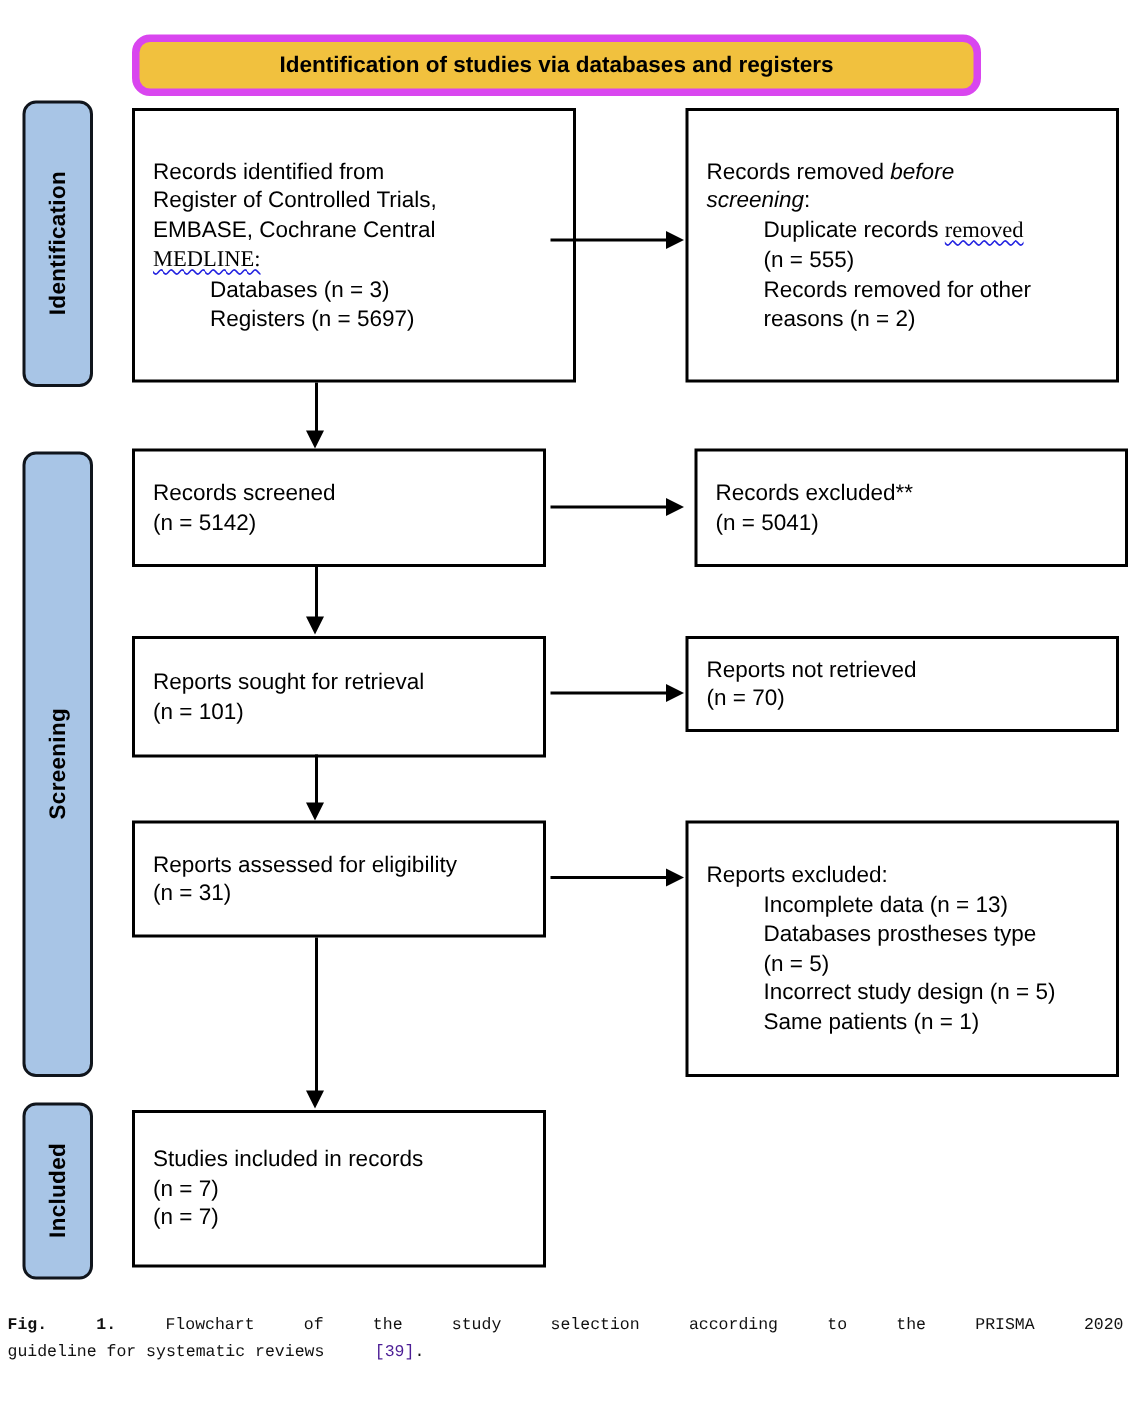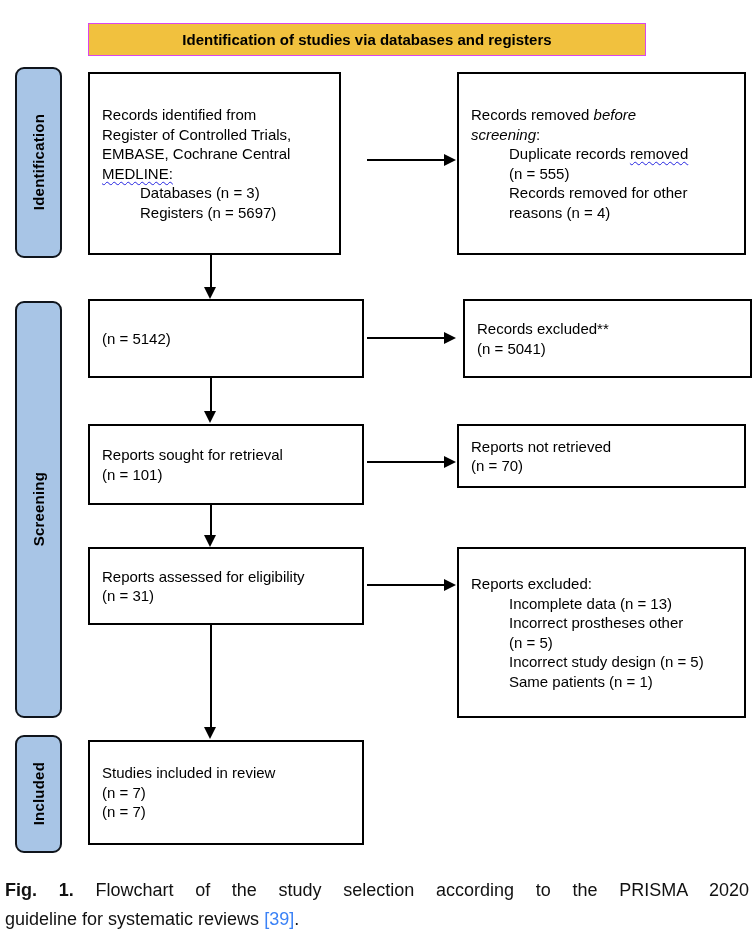--- a/index.html
+++ b/index.html
@@ -3,21 +3,21 @@
 <meta charset="utf-8">
 <style>
   html,body{margin:0;padding:0;background:#fff;}
   .canvas{
     position:relative;width:754px;height:942px;background:#fff;
     font-family:"Liberation Sans",sans-serif;color:#000;overflow:hidden;
   }
   
   .banner{
     position:absolute;left:88px;top:23px;width:556px;height:31px;
-    background:#f1c13e;border:1px solid #d946ef;border-radius:0;
+    background:#f1c13e;border:5px solid #d946ef;border-radius:12px;
     display:flex;align-items:center;justify-content:center;
     font-weight:bold;font-size:15px;
   }
   
   .ribbon{
     position:absolute;left:15px;width:47px;background:#a8c5e6;
     border:2px solid #10151c;border-radius:9px;
     display:flex;align-items:center;justify-content:center;box-sizing:border-box;
   }
   .ribbon span{
@@ -29,79 +29,81 @@
     position:absolute;background:#fff;border:2px solid #000;box-sizing:border-box;
     display:flex;flex-direction:column;justify-content:center;
     padding:6px 8px 6px 12px;font-size:15px;line-height:1.3;
   }
   .indent{padding-left:38px;}
   .it{font-style:italic;}
   .wavy{
     text-decoration:underline;text-decoration-style:wavy;
     text-decoration-color:#2323e0;text-decoration-thickness:1px;
     text-underline-offset:2px;
+    font-family:Liberation Serif, serif;
   }
   
   .harrow{position:absolute;height:2px;background:#000;}
   .harrow::after{
     content:"";position:absolute;right:-11px;top:-5px;width:0;height:0;
     border-left:12px solid #000;border-top:6px solid transparent;border-bottom:6px solid transparent;
   }
   .varrow{position:absolute;width:2px;background:#000;}
   .varrow::after{
     content:"";position:absolute;left:-6px;bottom:-11px;width:0;height:0;
     border-top:12px solid #000;border-left:6px solid transparent;border-right:6px solid transparent;
   }
   
   .caption{
     position:absolute;left:5px;top:876px;width:744px;
-    font-family:Liberation Sans, sans-serif;font-size:18px;line-height:1.62;color:#111;
+    font-family:Liberation Mono, monospace;font-size:11px;line-height:1.62;color:#111;
   }
   .caption .jline{text-align:justify;text-align-last:justify;}
   .caption b{font-weight:bold;}
-  .cite{color:#3b82f6;text-decoration:none;cursor:pointer;}
+  .cite{color:#4c1d95;text-decoration:none;cursor:pointer;margin-left:27px;}
 </style>
 </head>
 <body>
 
 <div class="canvas">
 
   <div class="banner">
     <span>Identification of studies via databases and registers</span>
   </div>
 
   <div class="ribbon" style="top:67px;height:191px;">
     <span>Identification</span>
   </div>
   <div class="ribbon" style="top:301px;height:417px;">
     <span>Screening</span>
   </div>
   <div class="ribbon" style="top:735px;height:118px;">
     <span>Included</span>
   </div>
 
-  <div class="fbox" style="left:88px;top:72px;width:253px;height:183px;">
+  <div class="fbox" style="left:88px;top:72px;width:296px;height:183px;">
     <div>Records identified from</div>
     <div>Register of Controlled Trials,</div>
     <div>EMBASE, Cochrane Central</div>
     <div><span class="wavy">MEDLINE:</span></div>
     <div class="indent">Databases (n = 3)</div>
     <div class="indent">Registers (n = 5697)</div>
   </div>
 
   <div class="fbox" style="left:457px;top:72px;width:289px;height:183px;">
     <div><span>Records removed </span><span class="it">before</span></div>
     <div><span class="it">screening</span><span>:</span></div>
     <div class="indent"><span>Duplicate records </span><span class="wavy">removed</span></div>
     <div class="indent">(n = 555)</div>
     <div class="indent">Records removed for other</div>
-    <div class="indent">reasons (n = 4)</div>
+    <div class="indent">reasons (n = 2)</div>
   </div>
 
   <div class="fbox" style="left:88px;top:299px;width:276px;height:79px;">
+    <div>Records screened</div>
     <div>(n = 5142)</div>
   </div>
   <div class="fbox" style="left:463px;top:299px;width:289px;height:79px;">
     <div>Records excluded**</div>
     <div>(n = 5041)</div>
   </div>
 
   <div class="fbox" style="left:88px;top:424px;width:276px;height:81px;justify-content:center;">
     <div>Reports sought for retrieval</div>
     <div>(n = 101)</div>
@@ -111,28 +113,28 @@
     <div>(n = 70)</div>
   </div>
 
   <div class="fbox" style="left:88px;top:547px;width:276px;height:78px;">
     <div>Reports assessed for eligibility</div>
     <div>(n = 31)</div>
   </div>
   <div class="fbox" style="left:457px;top:547px;width:289px;height:171px;">
     <div>Reports excluded:</div>
     <div class="indent">Incomplete data (n = 13)</div>
-    <div class="indent">Incorrect prostheses other</div>
+    <div class="indent">Databases prostheses type</div>
     <div class="indent">(n = 5)</div>
     <div class="indent">Incorrect study design (n = 5)</div>
     <div class="indent">Same patients (n = 1)</div>
   </div>
 
   <div class="fbox" style="left:88px;top:740px;width:276px;height:105px;">
-    <div>Studies included in review</div>
+    <div>Studies included in records</div>
     <div>(n = 7)</div>
     <div>(n = 7)</div>
   </div>
 
   <div class="harrow" style="left:367px;top:159px;width:78px;"></div>
   <div class="harrow" style="left:367px;top:337px;width:78px;"></div>
   <div class="harrow" style="left:367px;top:461px;width:78px;"></div>
   <div class="harrow" style="left:367px;top:584px;width:78px;"></div>
 
   <div class="varrow" style="left:210px;top:255px;height:33px;"></div>

